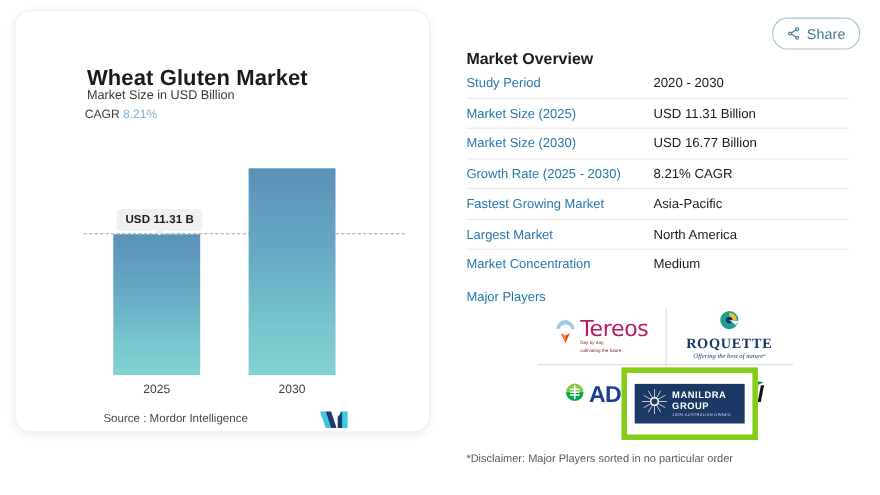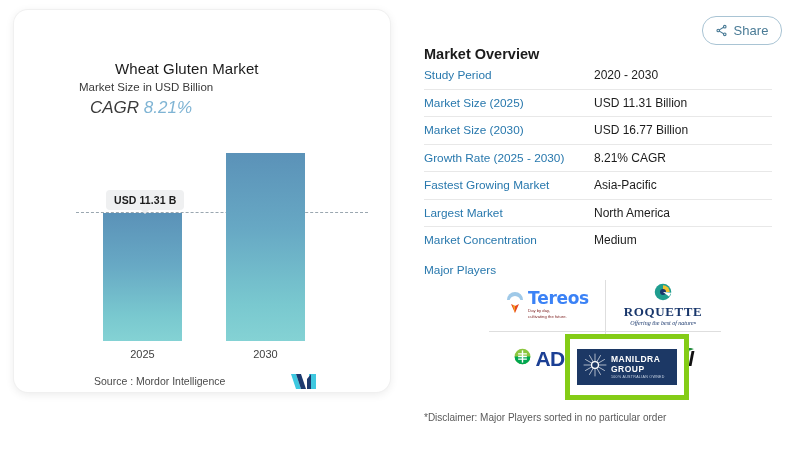--- a/index.html
+++ b/index.html
@@ -53,40 +53,38 @@
     height: 382px;
     background: #ffffff;
     border-radius: 14px;
     box-shadow: 0 0 0 1px #f0f0f0, 0 2px 10px rgba(0,0,0,.09);
     overflow: hidden;
   }
   .chart-title {
     position: absolute;
     left: 65px;
     top: 50px;
-    font-size: 15px;
-    font-weight: normal;
+    font-size: 20px;
+    font-weight: bold;
     color: #1b1b1b;
     letter-spacing: .1px;
-    margin-left: 36px;
   }
   .chart-subtitle {
     position: absolute;
     left: 65px;
     top: 71px;
     font-size: 11.5px;
     color: #3a3a3a;
   }
   .chart-cagr {
     position: absolute;
-    left: 76px;
+    left: 63px;
     top: 88px;
-    font-size: 17px;
+    font-size: 11px;
     color: #3a3a3a;
-    font-style: italic;
   }
   .chart-cagr .cagr-val { color: #7fb4d4; }
 
   .plot {
     position: absolute;
     left: 0; top: 0; right: 0; bottom: 0;
   }
   .dash-line {
     position: absolute;
     left: 62px;
@@ -218,23 +216,23 @@
   .cell-tl { left: 0;   top: 0; }
   .cell-tr { left: 116px; top: 0; }
   .cell-bl { left: 0;   top: 54px; }
   .cell-br { left: 116px; top: 54px; }
 
   
   .tereos { display: flex; align-items: center; gap: 3px; }
   .tereos-text { display: flex; flex-direction: column; }
   .tereos-word {
     font-family: "DejaVu Sans", sans-serif;
-    font-size: 17px;
-    font-weight: bold;
-    color: #3b82f6;
+    font-size: 20px;
+    font-weight: normal;
+    color: #be185d;
     line-height: 1;
     letter-spacing: -.3px;
   }
   .tereos-tag {
     font-size: 4.2px;
     color: #7a1c1c;
     line-height: 1.25;
     margin-top: 1px;
   }
 

